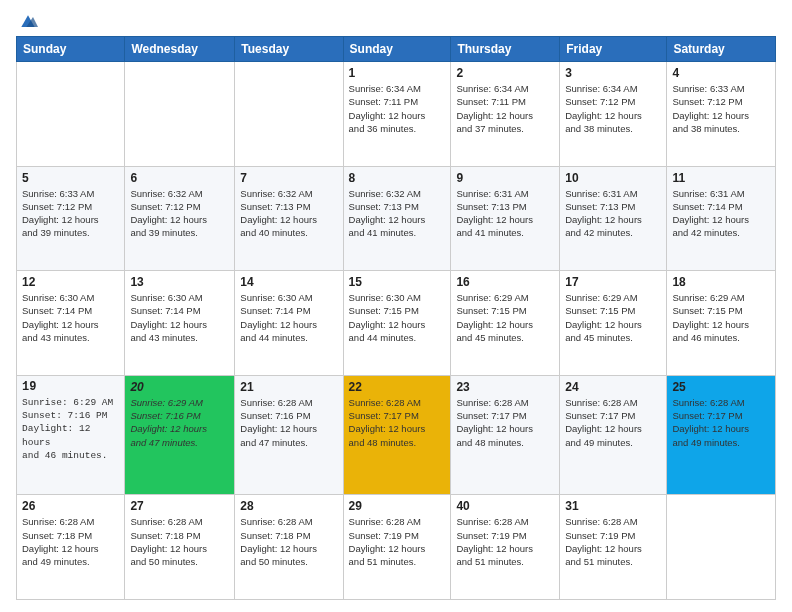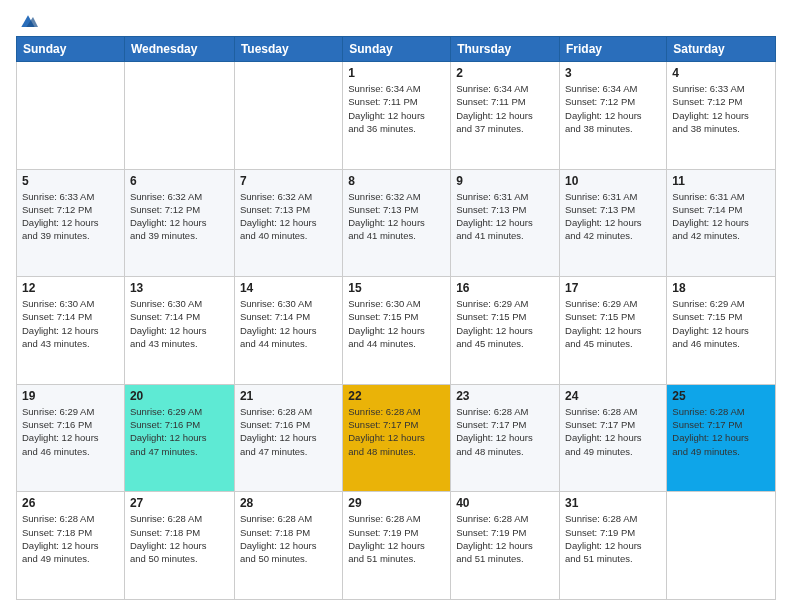--- a/index.html
+++ b/index.html
@@ -266,28 +266,28 @@
           </td>
           <td>
             <div class="day-number">18</div>
             <div class="day-info" style="white-space: pre-line;">Sunrise: 6:29 AM
 Sunset: 7:15 PM
 Daylight: 12 hours
 and 46 minutes.</div>
           </td>
         </tr>
         <tr>
-          <td style="background: rgb(245, 247, 250);">
+          <td style="background: rgb(245, 247, 250); font-family: Liberation Mono, monospace;">
             <div class="day-number">19</div>
             <div class="day-info" style="white-space: pre-line;">Sunrise: 6:29 AM
 Sunset: 7:16 PM
 Daylight: 12 hours
 and 46 minutes.</div>
           </td>
-          <td style="background: #5eead4;">
+          <td style="background: #22c55e; font-style: italic;">
             <div class="day-number">20</div>
             <div class="day-info" style="white-space: pre-line;">Sunrise: 6:29 AM
 Sunset: 7:16 PM
 Daylight: 12 hours
 and 47 minutes.</div>
           </td>
           <td style="background: rgb(245, 247, 250);">
             <div class="day-number">21</div>
             <div class="day-info" style="white-space: pre-line;">Sunrise: 6:28 AM
 Sunset: 7:16 PM

